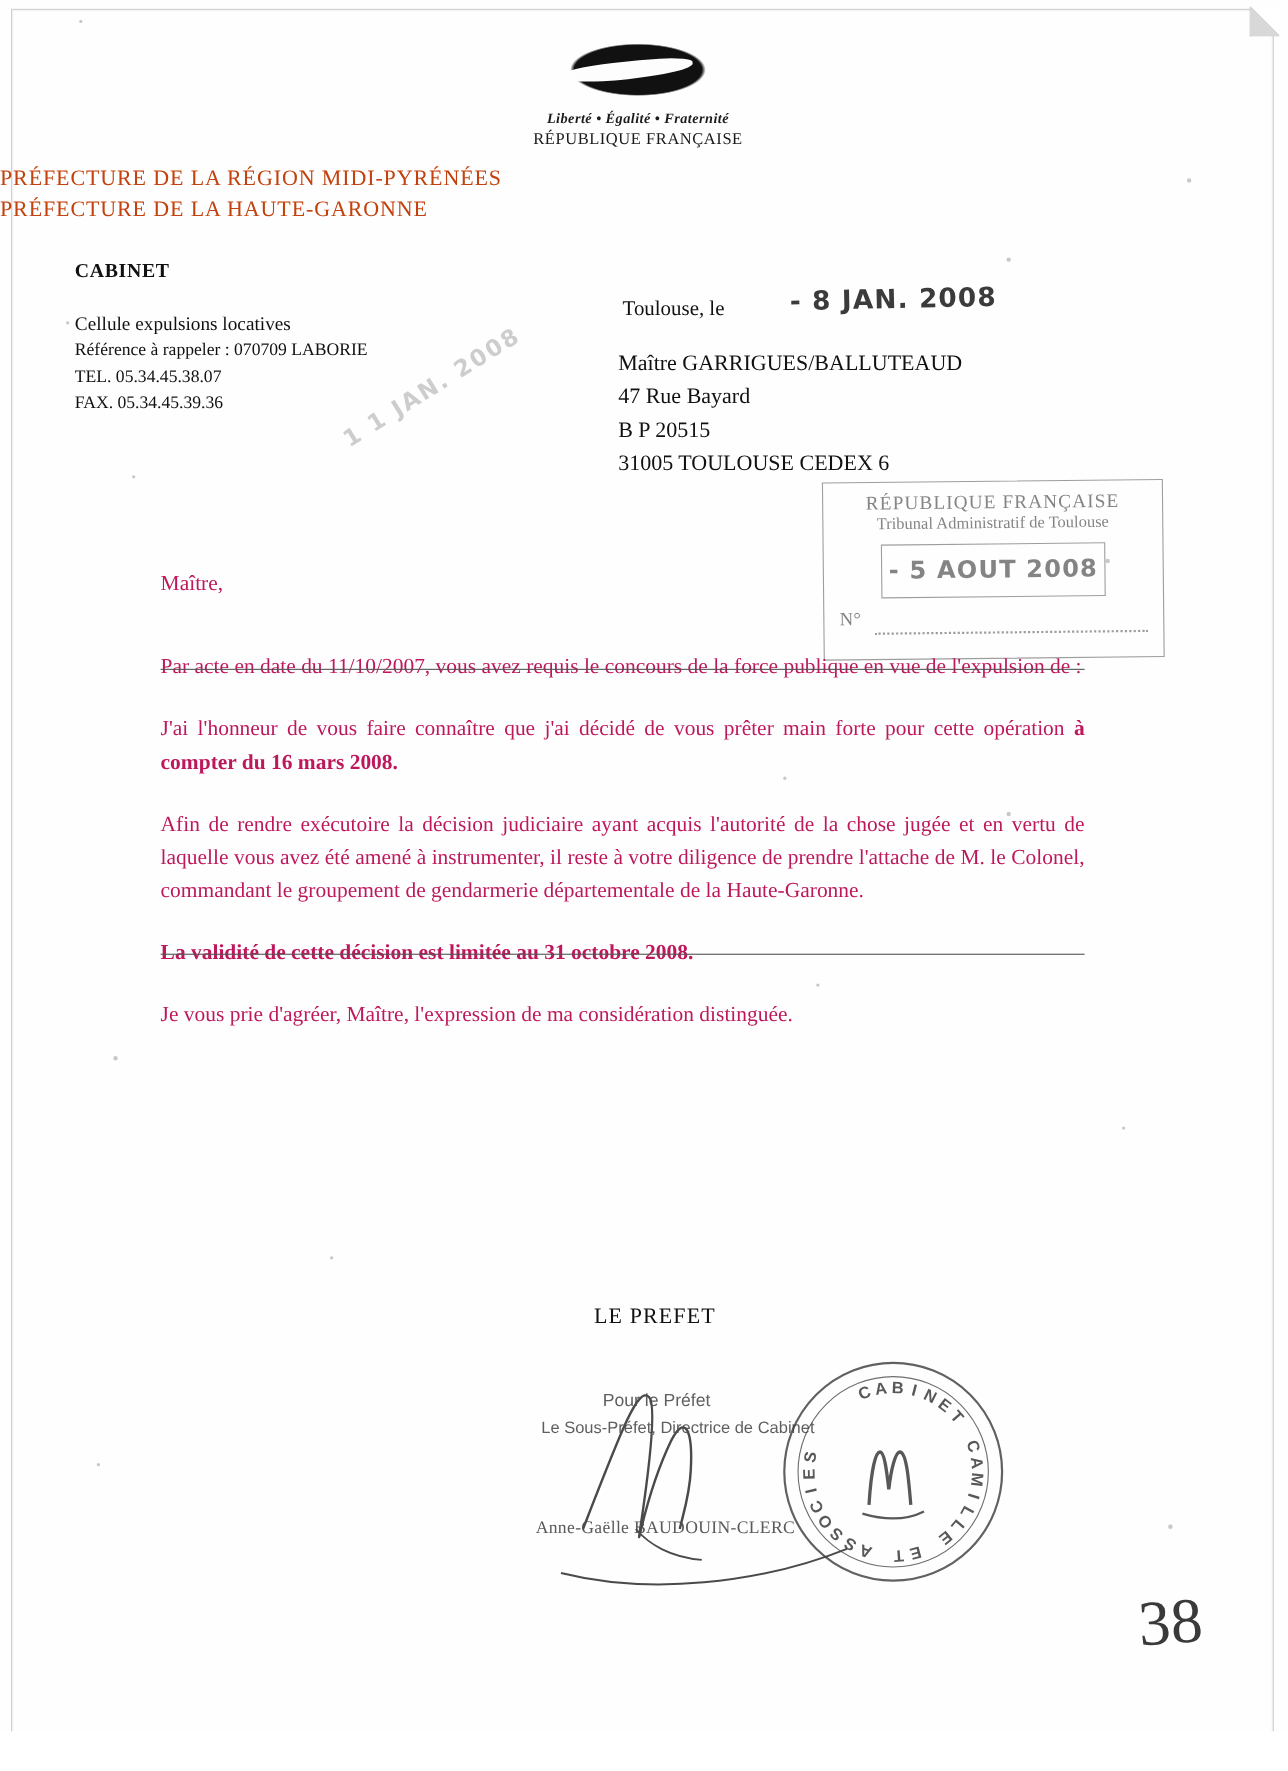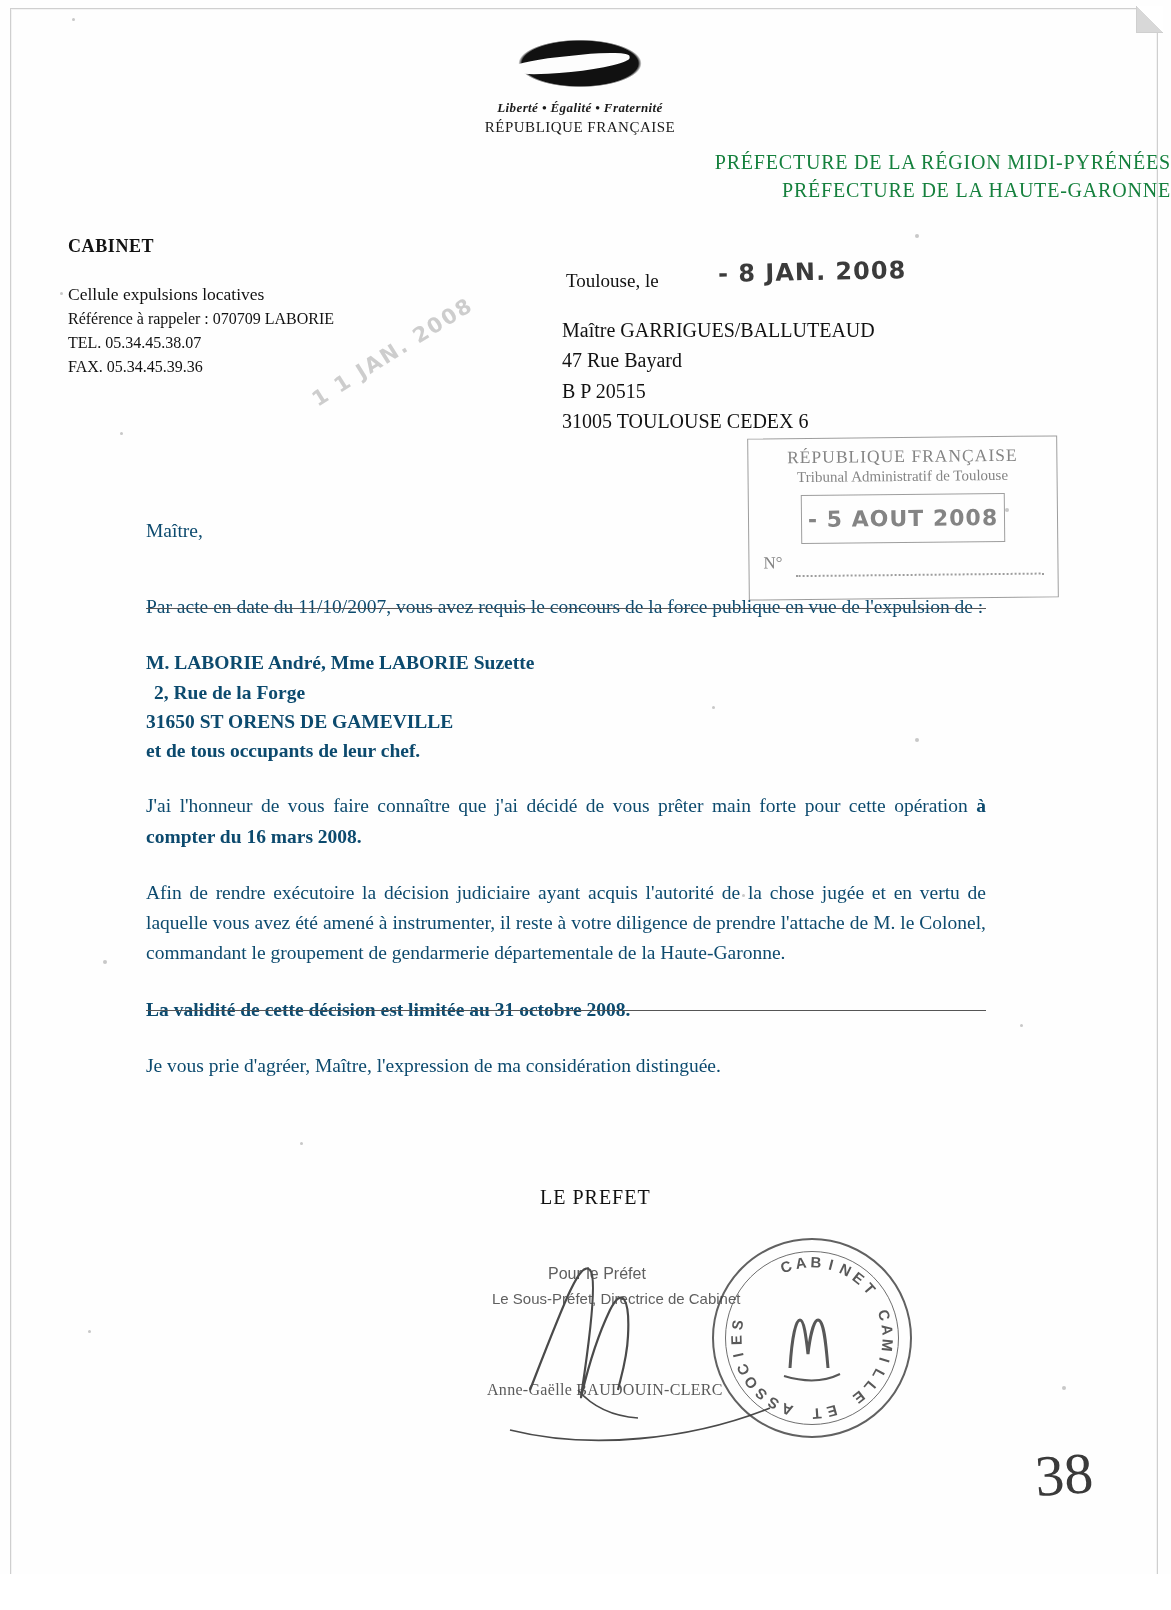--- a/index.html
+++ b/index.html
@@ -89,25 +89,25 @@
     color: #1a1a1a;
     font-variant: small-caps;
   }
 
   
   .prefecture-block {
     position: absolute;
     left: 0;
     top: 148px;
     width: 1171px;
-    text-align: right;
+    text-align: left;
     font-size: 20px;
     letter-spacing: .8px;
     line-height: 1.42;
-    color: #15803d;
+    color: #c2410c;
   }
 
   
   .cabinet {
     position: absolute;
     left: 68px;
     top: 236px;
     font-weight: bold;
     font-size: 18px;
     letter-spacing: .6px;
@@ -216,21 +216,21 @@
   }
 
   
   .body-text {
     position: absolute;
     left: 146px;
     top: 516px;
     width: 840px;
     font-size: 19.5px;
     line-height: 1.55;
-    color: #0c4a6e;
+    color: #be185d;
   }
   .body-text p { margin: 0 0 26px 0; }
   .salutation { margin-bottom: 46px !important; }
   .justified { text-align: justify; }
   .bold { font-weight: bold; }
   .addr-block {
     margin: 0 0 26px 0;
     font-weight: bold;
     line-height: 1.5;
   }
@@ -409,26 +409,20 @@
     <div class="inner-box">- 5 AOUT 2008</div>
     <div class="t4">N°</div>
     <div class="dotline"></div>
   </div>
 
   <div class="body-text">
     <p class="salutation">Maître,</p>
 
     <p class="justified struck">Par acte en date du 11/10/2007, vous avez requis le concours de la force publique en vue de l'expulsion de :</p>
 
-    <div class="addr-block">
-      <div>M. LABORIE André, Mme LABORIE Suzette</div>
-      <div class="indent">2, Rue de la Forge</div>
-      <div>31650 ST ORENS DE GAMEVILLE</div>
-      <div>et de tous occupants de leur chef.</div>
-    </div>
 
     <p class="justified"><span>J'ai l'honneur de vous faire connaître que j'ai décidé de vous prêter main forte pour cette opération </span><span class="bold">à compter du 16 mars 2008.</span></p>
 
     <p class="justified spaced">Afin de rendre exécutoire la décision judiciaire ayant acquis l'autorité de la chose jugée et en vertu de laquelle vous avez été amené à instrumenter, il reste à votre diligence de prendre l'attache de M. le Colonel, commandant le groupement de gendarmerie départementale de la Haute-Garonne.</p>
 
     <p class="bold struck">La validité de cette décision est limitée au 31 octobre 2008.</p>
 
     <p>Je vous prie d'agréer, Maître, l'expression de ma considération distinguée.</p>
   </div>
 

